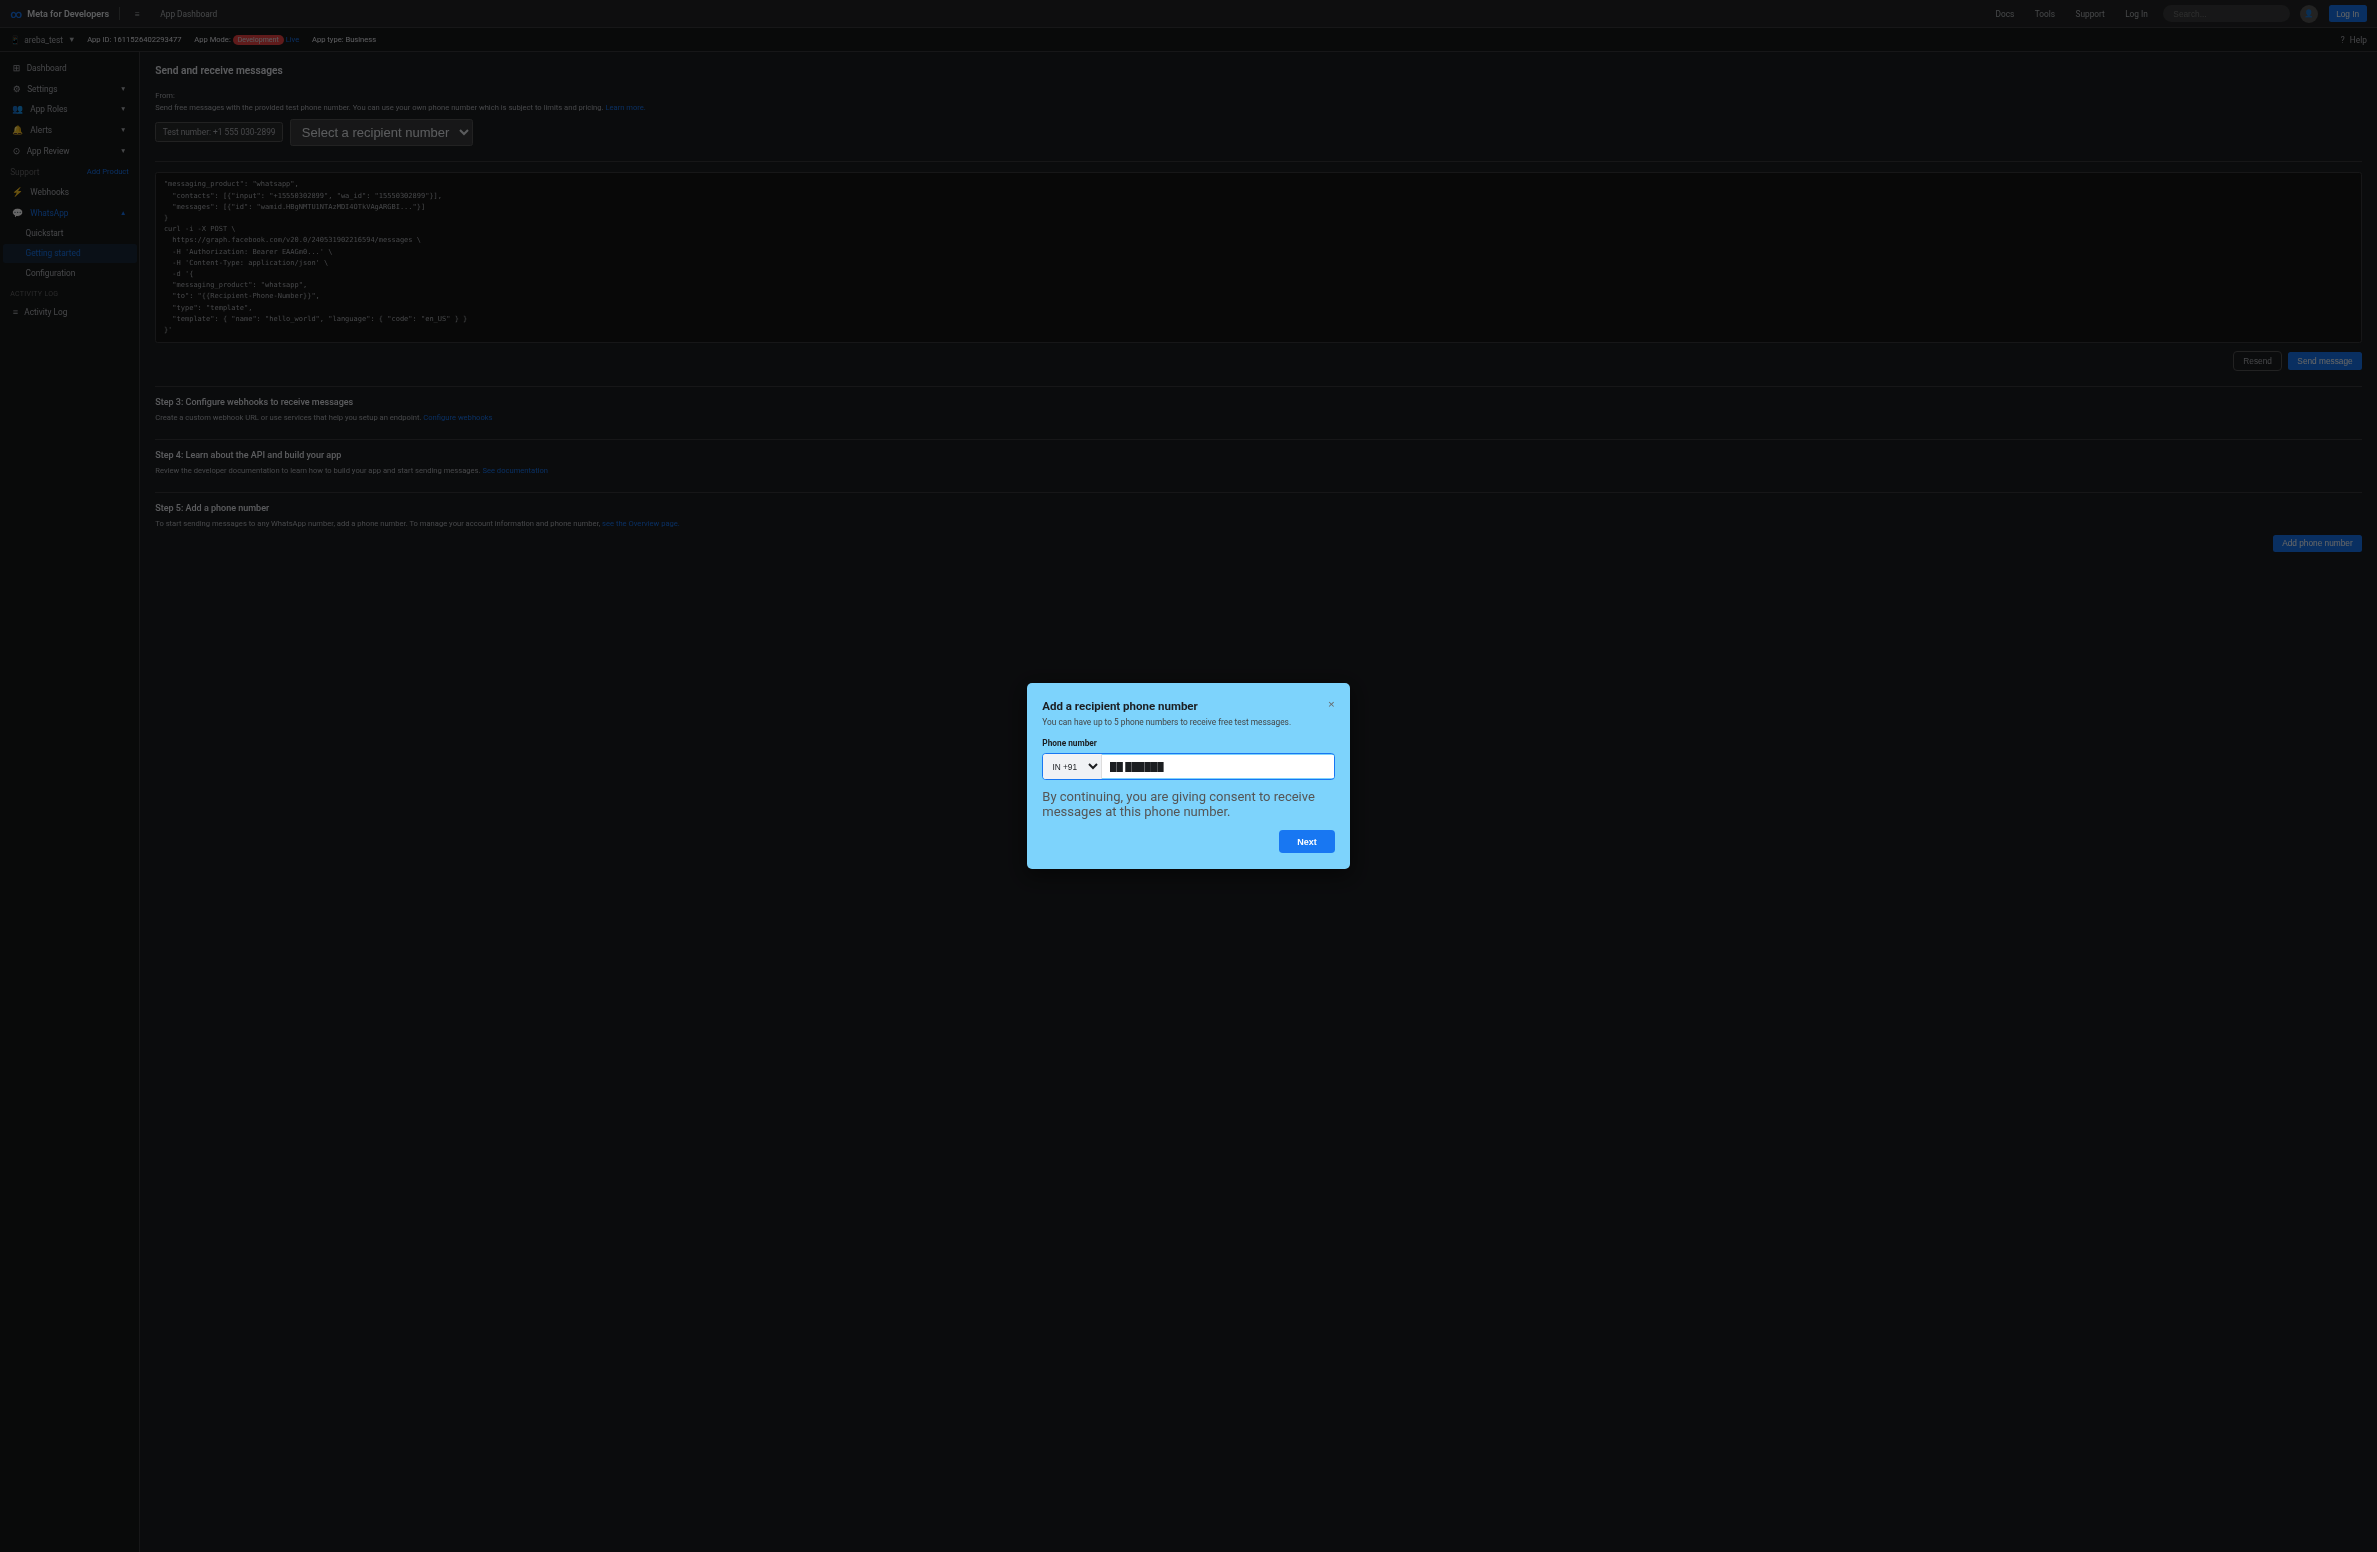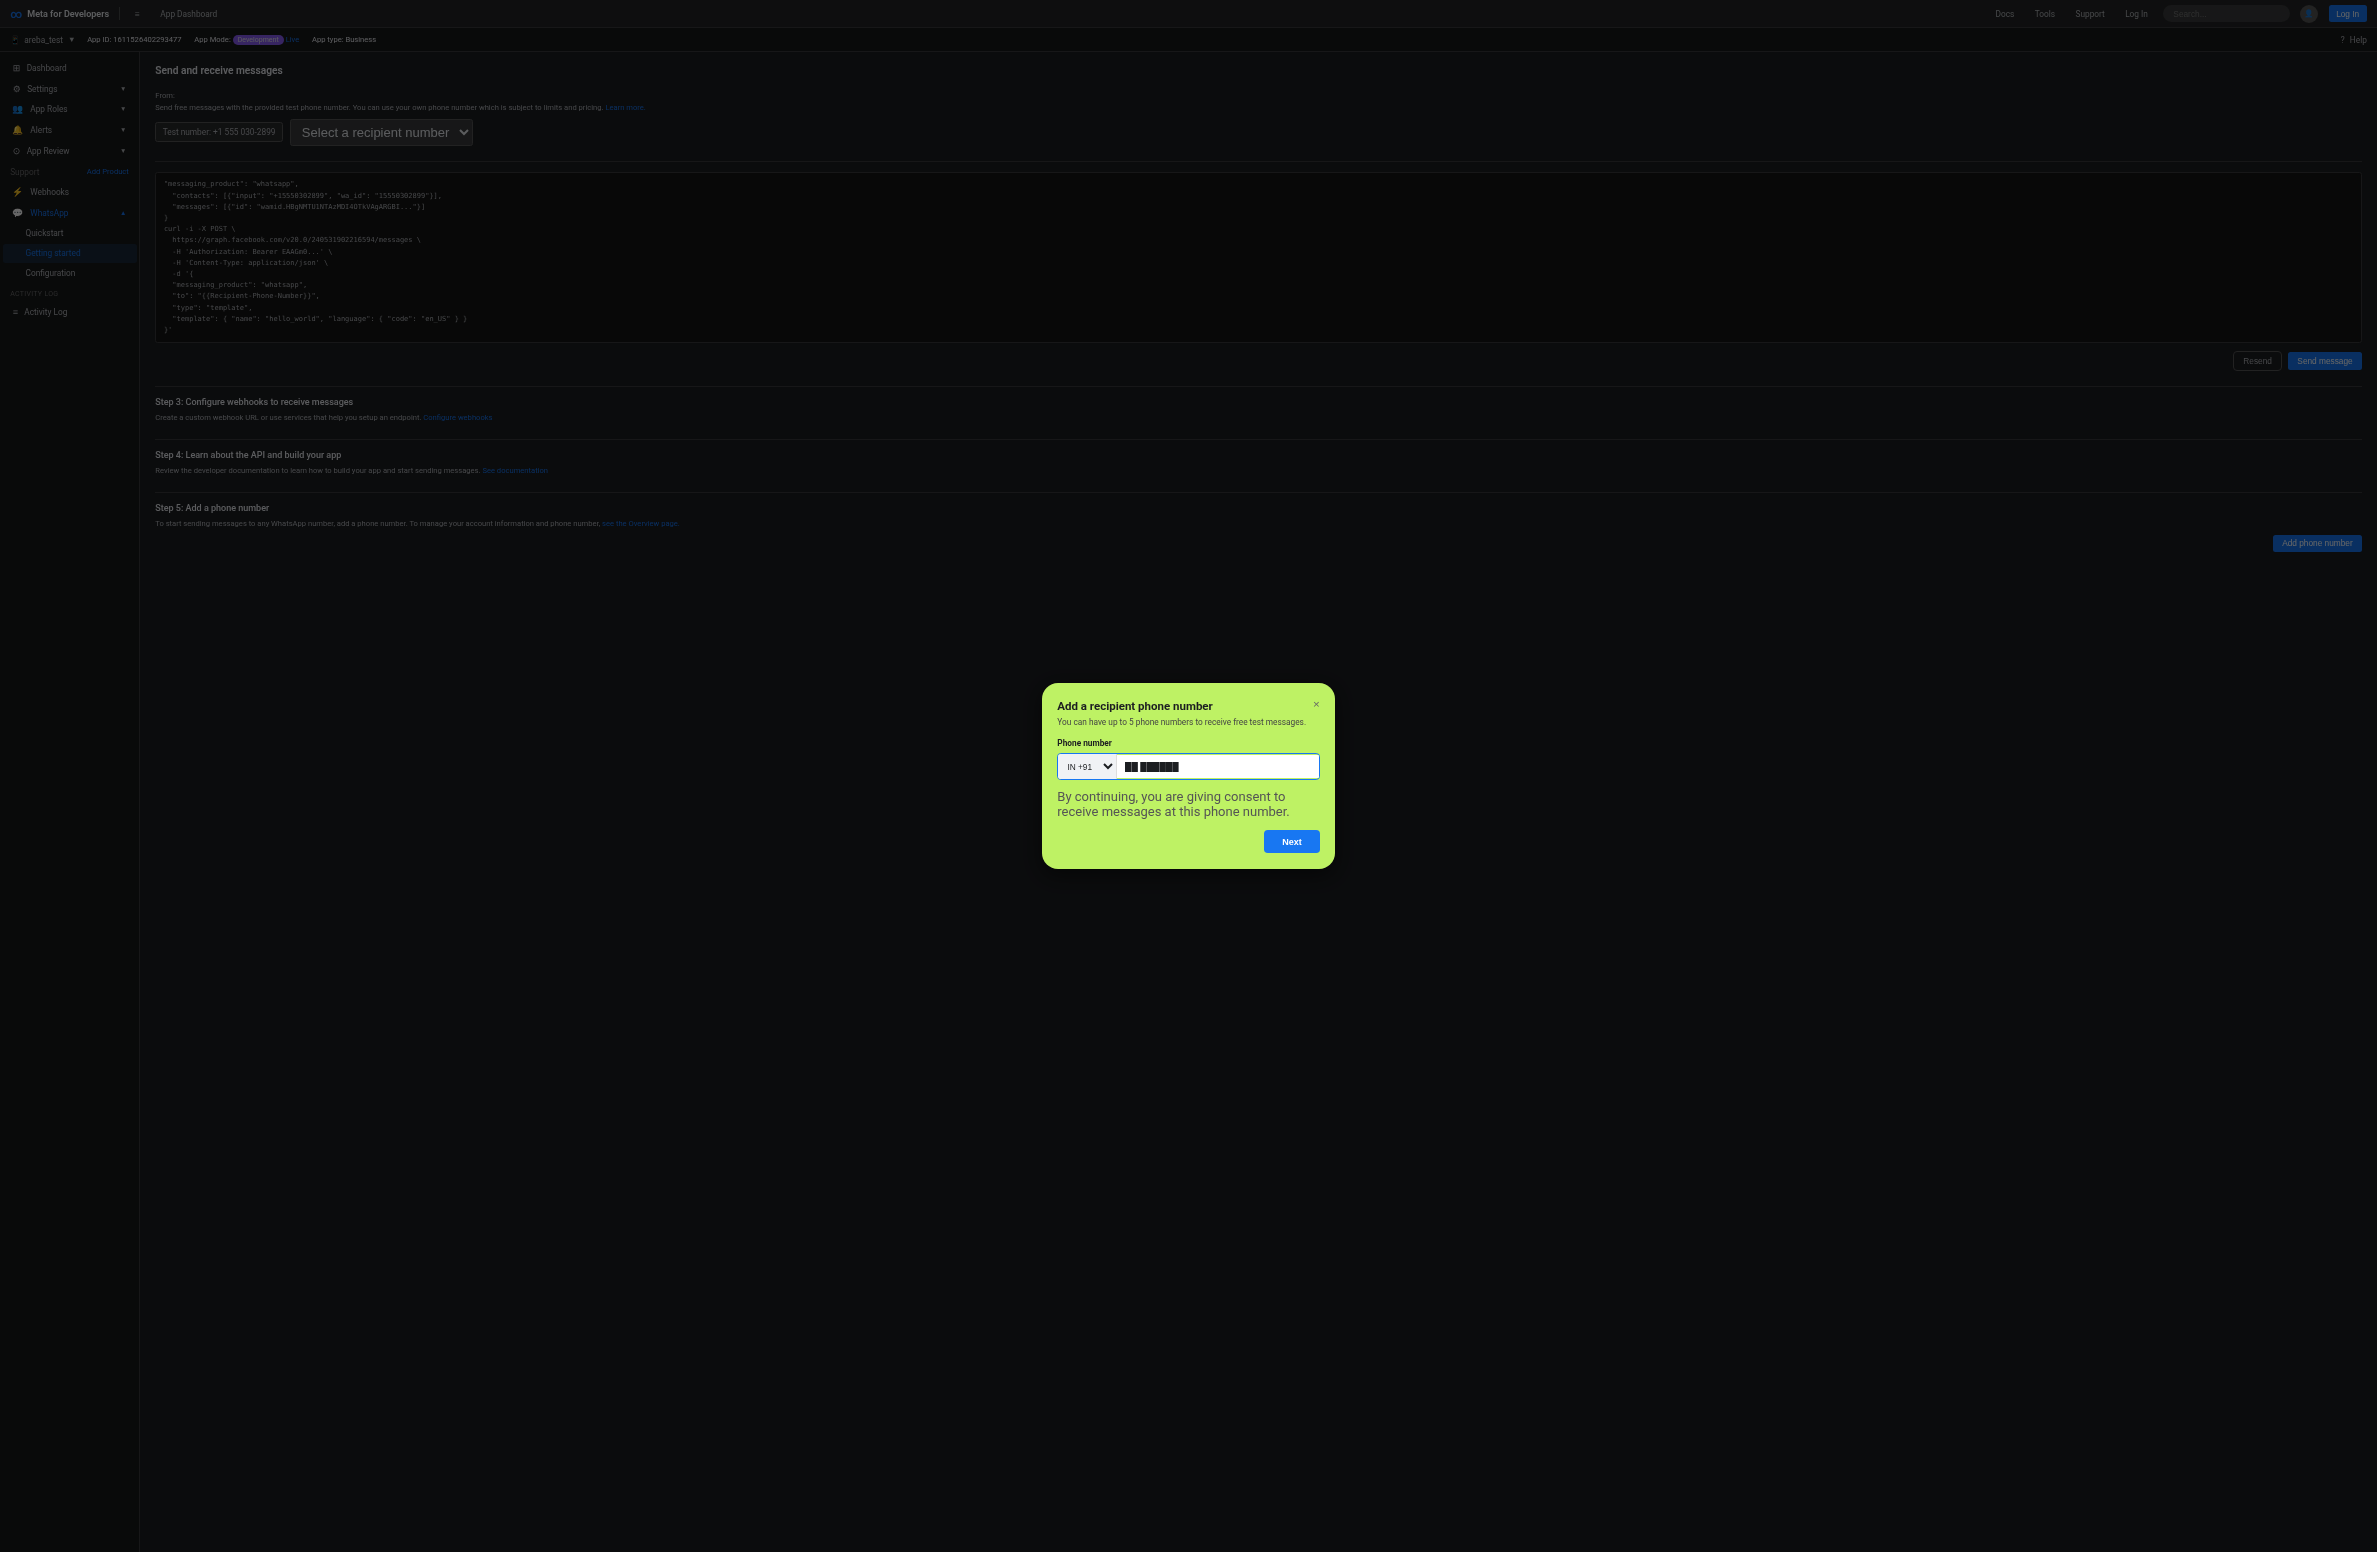--- a/index.html
+++ b/index.html
@@ -115,21 +115,21 @@
     }
     .app-bar-info {
       display: flex;
       align-items: center;
       gap: 12.7px;
       font-size: 7.6px;
       color: #b0b3b8;
     }
     .app-bar-info span { color: #e4e6eb; }
     .app-mode-badge {
-      background: #8b5cf6;
+      background: #ef4444;
       color: #5adb5a;
       border-radius: 6.4px;
       padding: 0.6px 5.1px;
       font-size: 7px;
     }
     .app-bar-right {
       margin-left: auto;
       display: flex;
       align-items: center;
       gap: 5.1px;
@@ -309,25 +309,25 @@
       top: 0; left: 0; right: 0; bottom: 0;
       background: rgba(0,0,0,0.6);
       z-index: 200;
       display: flex;
       align-items: center;
       justify-content: center;
     }
 
     
     .modal {
-      background: #bef264;
+      background: #7dd3fc;
       color: #1c1e21;
-      border-radius: 16px;
+      border-radius: 5px;
       padding: 15.3px;
-      width: 293px;
+      width: 323px;
       max-width: 90vw;
       position: relative;
       box-shadow: 0 5.1px 20.4px rgba(0,0,0,0.5);
     }
     .modal-header {
       display: flex;
       align-items: flex-start;
       justify-content: space-between;
       margin-bottom: 3.8px;
     }

